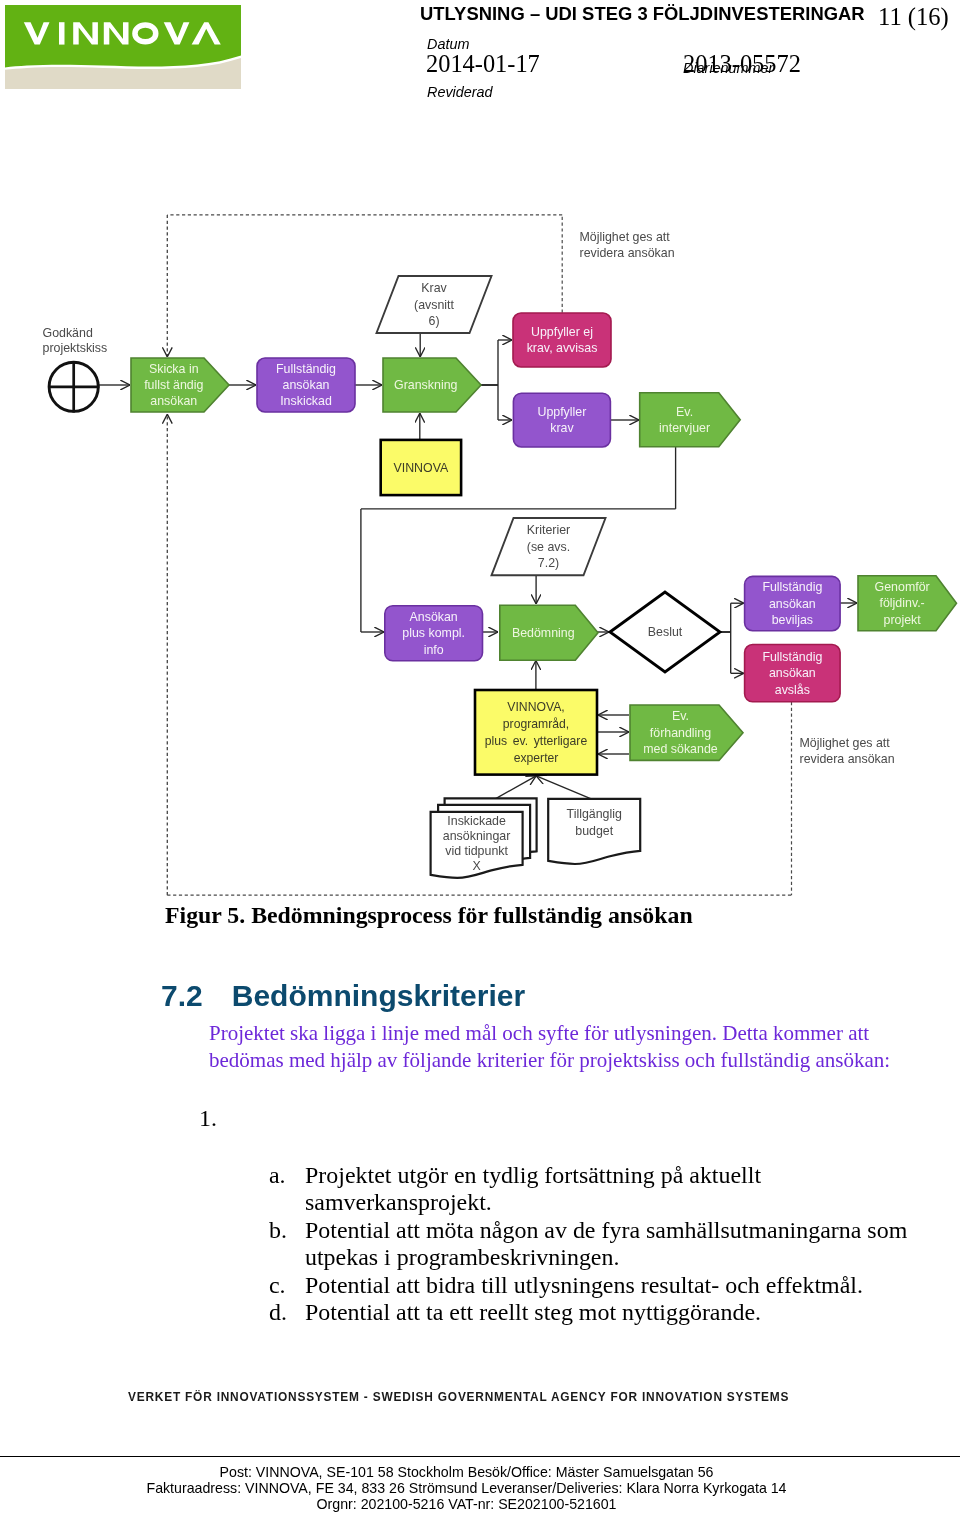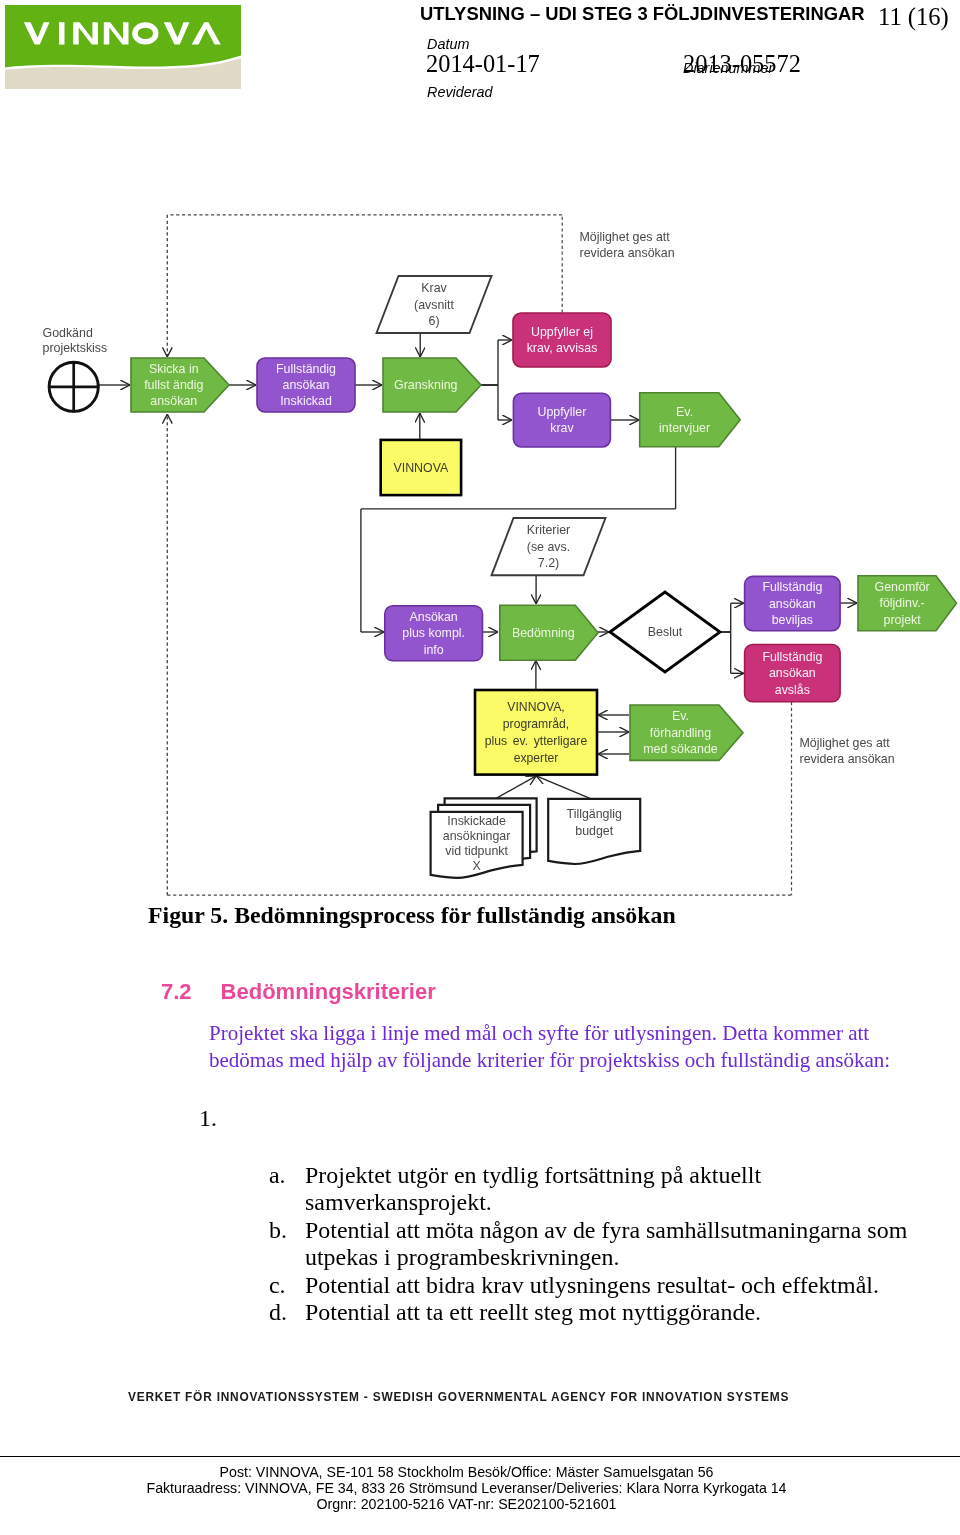--- a/index.html
+++ b/index.html
@@ -10,23 +10,23 @@
   
   #logo{position:absolute;left:5px;top:5px;width:236px;height:84px;}
   #hdr-title{position:absolute;left:420px;top:3px;font-family:"Liberation Sans",sans-serif;
              font-weight:bold;font-size:18.4px;letter-spacing:0.02px;color:#000;white-space:nowrap;}
   #hdr-page{position:absolute;left:878px;top:3px;font-size:24.6px;color:#000;white-space:nowrap;}
   .hlabel{position:absolute;font-family:"Liberation Sans",sans-serif;font-style:italic;
           font-size:14.4px;color:#000;white-space:nowrap;}
   .hvalue{position:absolute;font-size:24.4px;color:#000;white-space:nowrap;}
 
   
-  #figcap{position:absolute;left:148px;top:902px;font-size:23.8px;font-weight:bold;color:#000;white-space:nowrap;}
+  #figcap{position:absolute;left:165px;top:902px;font-size:23.8px;font-weight:bold;color:#000;white-space:nowrap;}
   #sechead{position:absolute;left:161px;top:979px;font-family:"Liberation Sans",sans-serif;
-           font-size:22px;font-weight:bold;color:#ec4899;white-space:nowrap;}
+           font-size:30px;font-weight:bold;color:#0c4a6e;white-space:nowrap;}
   .para{position:absolute;font-size:21px;line-height:27.2px;color:#6d28d9;white-space:nowrap;margin-left:48px;}
   .li-num{position:absolute;font-size:23.95px;line-height:27.2px;color:#000;white-space:nowrap;}
   .li-let{position:absolute;font-size:23.95px;line-height:27.2px;color:#000;white-space:nowrap;}
 
   
   #foot-caps{position:absolute;left:128px;top:1390px;font-family:"Liberation Sans",sans-serif;
              font-size:11.9px;font-weight:bold;letter-spacing:0.79px;color:#1a1a1a;white-space:nowrap;}
   #foot-rule{position:absolute;left:0px;top:1456px;width:960px;height:1.3px;background:#000;}
   #foot-lines{position:absolute;left:0;top:1464px;width:933px;text-align:center;
               font-family:"Liberation Sans",sans-serif;font-size:14.2px;line-height:16.1px;color:#000;
@@ -176,21 +176,21 @@
         <div>Projektet utgör en tydlig fortsättning på aktuellt</div>
         <div>samverkansprojekt.</div>
       </div>
       <div class="li-let" style="left: 269px; top: 1217px;">b.</div>
       <div class="li-let" style="left: 305px; top: 1217px;">
         <div>Potential att möta någon av de fyra samhällsutmaningarna som</div>
         <div>utpekas i programbeskrivningen.</div>
       </div>
       <div class="li-let" style="left: 269px; top: 1272px;">c.</div>
       <div class="li-let" style="left: 305px; top: 1272px;">
-        <div>Potential att bidra krav utlysningens resultat- och effektmål.</div>
+        <div>Potential att bidra till utlysningens resultat- och effektmål.</div>
       </div>
       <div class="li-let" style="left: 269px; top: 1299px;">d.</div>
       <div class="li-let" style="left: 305px; top: 1299px;">
         <div>Potential att ta ett reellt steg mot nyttiggörande.</div>
       </div>
     </div>
 
   <div id="foot-caps">VERKET FÖR INNOVATIONSSYSTEM - SWEDISH GOVERNMENTAL AGENCY FOR INNOVATION SYSTEMS</div>
   <div id="foot-rule"></div>
   <div id="foot-lines">

